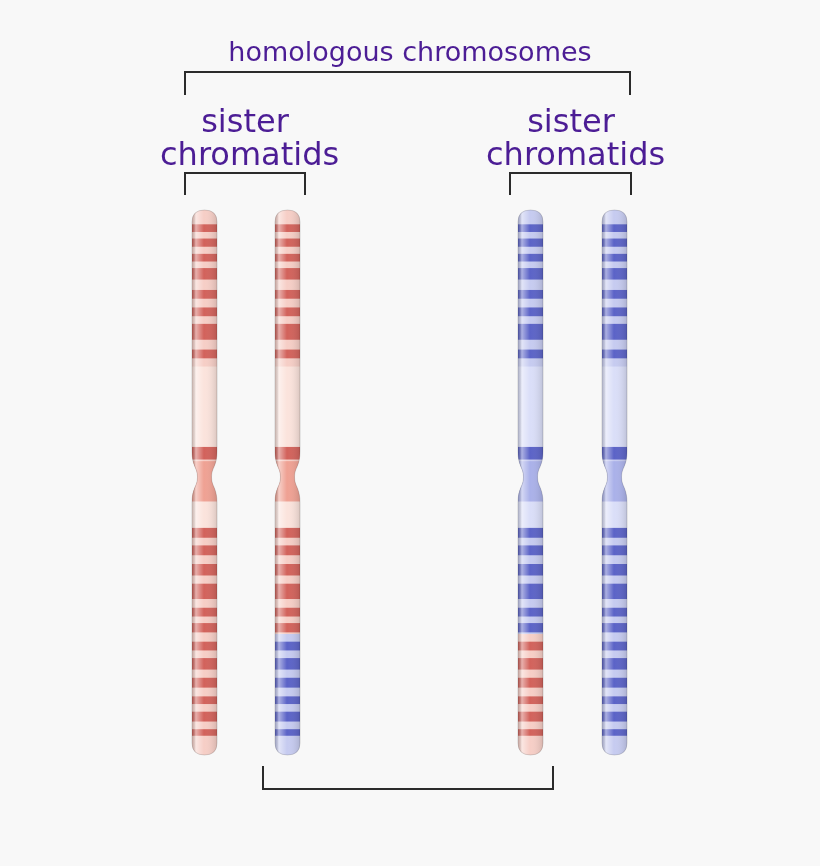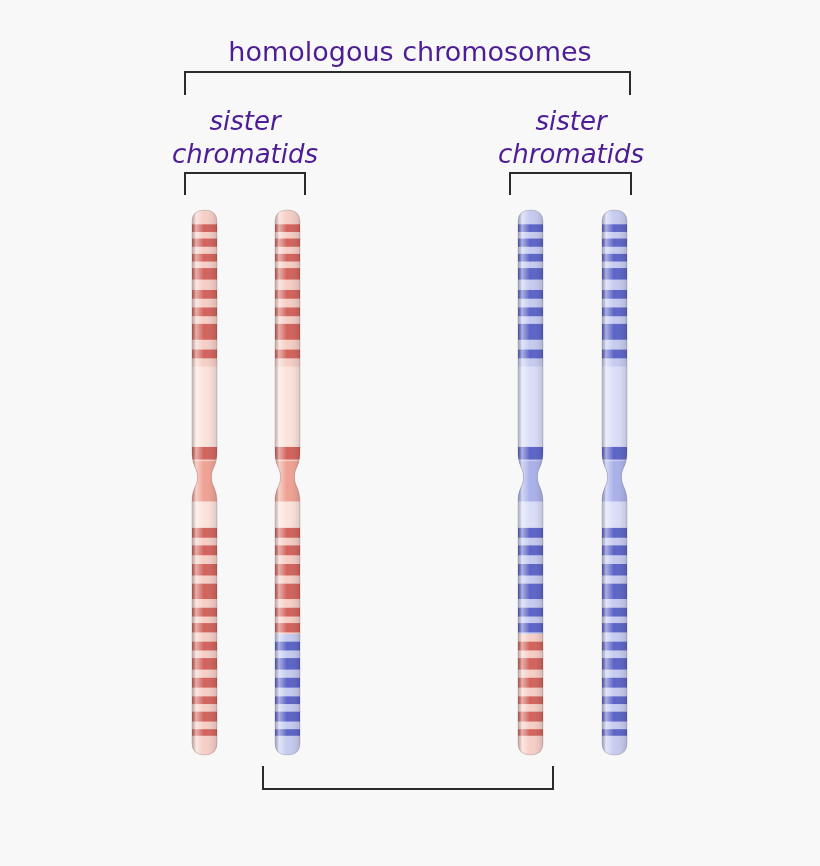--- a/index.html
+++ b/index.html
@@ -21,23 +21,22 @@
     text-align: center;
     white-space: normal;
   }
   .title {
     left: 0; right: 0; top: 36px;
     font-size: 27px;
   }
   .sister {
     width: 170px;
     top: 105px;
-    font-size: 26px;
+    font-size: 32px;
     line-height: 33px;
-    font-style: italic;
   }
   .sister-left  { left: 160px; }
   .sister-right { left: 486px; }
   .bottom-label {
     left: 0; right: 0; top: 795px;
     font-size: 27px;
   }
   .bracket {
     position: absolute;
     box-sizing: border-box;

